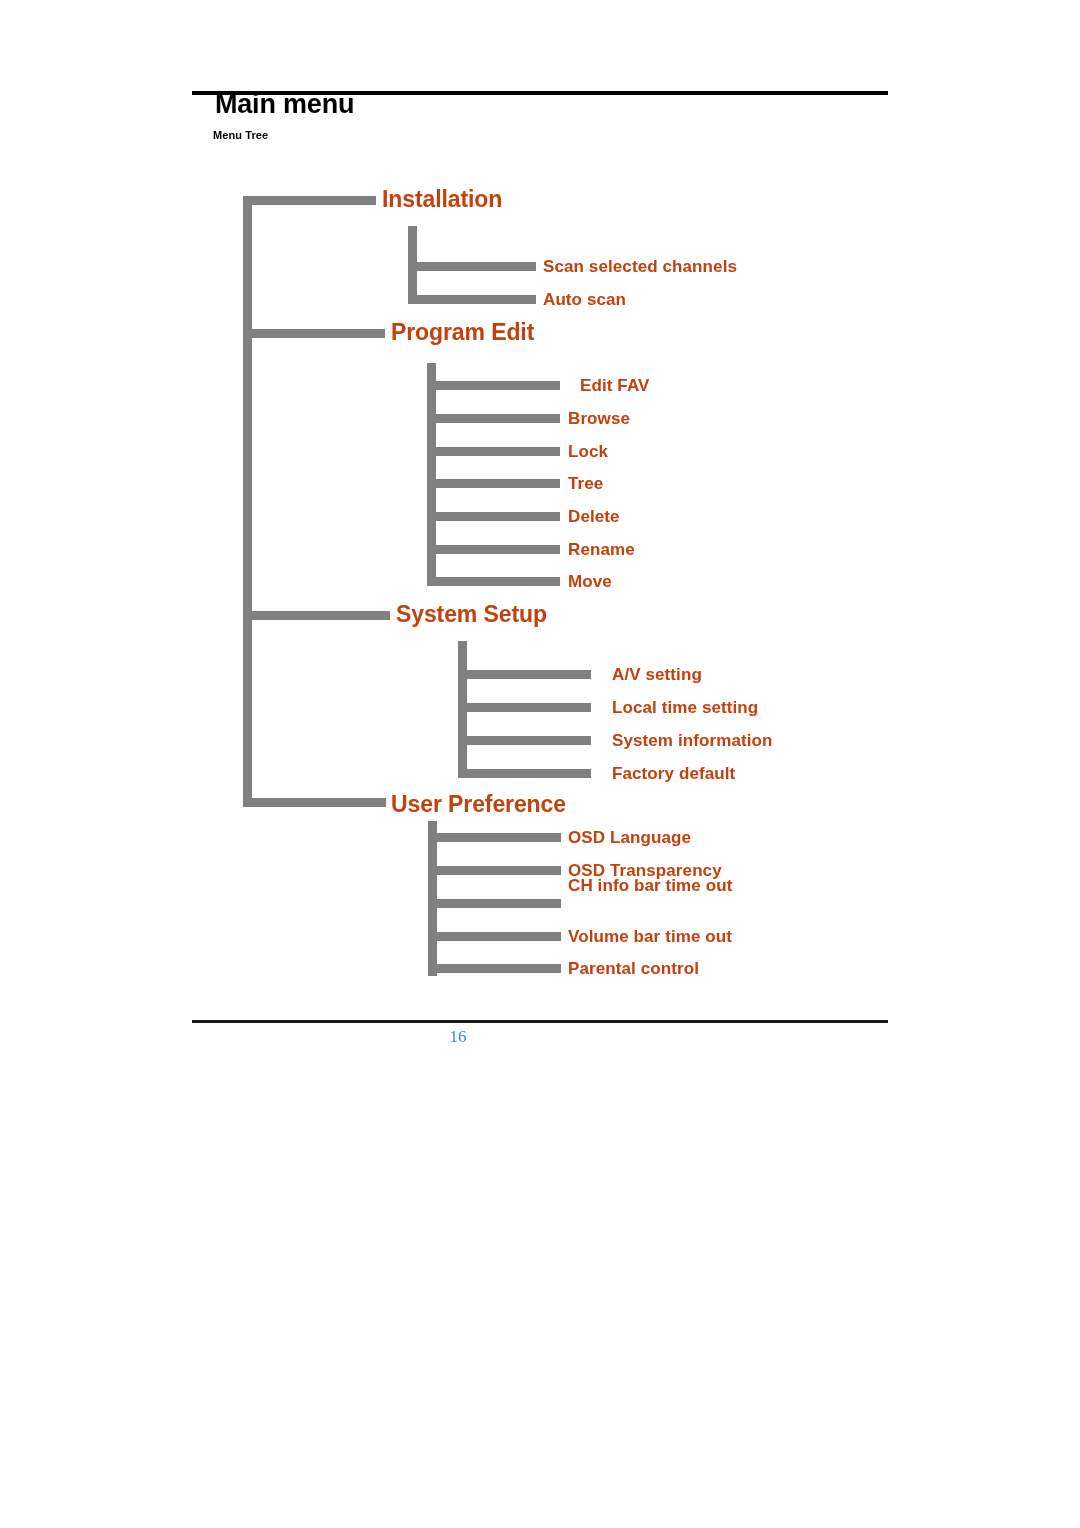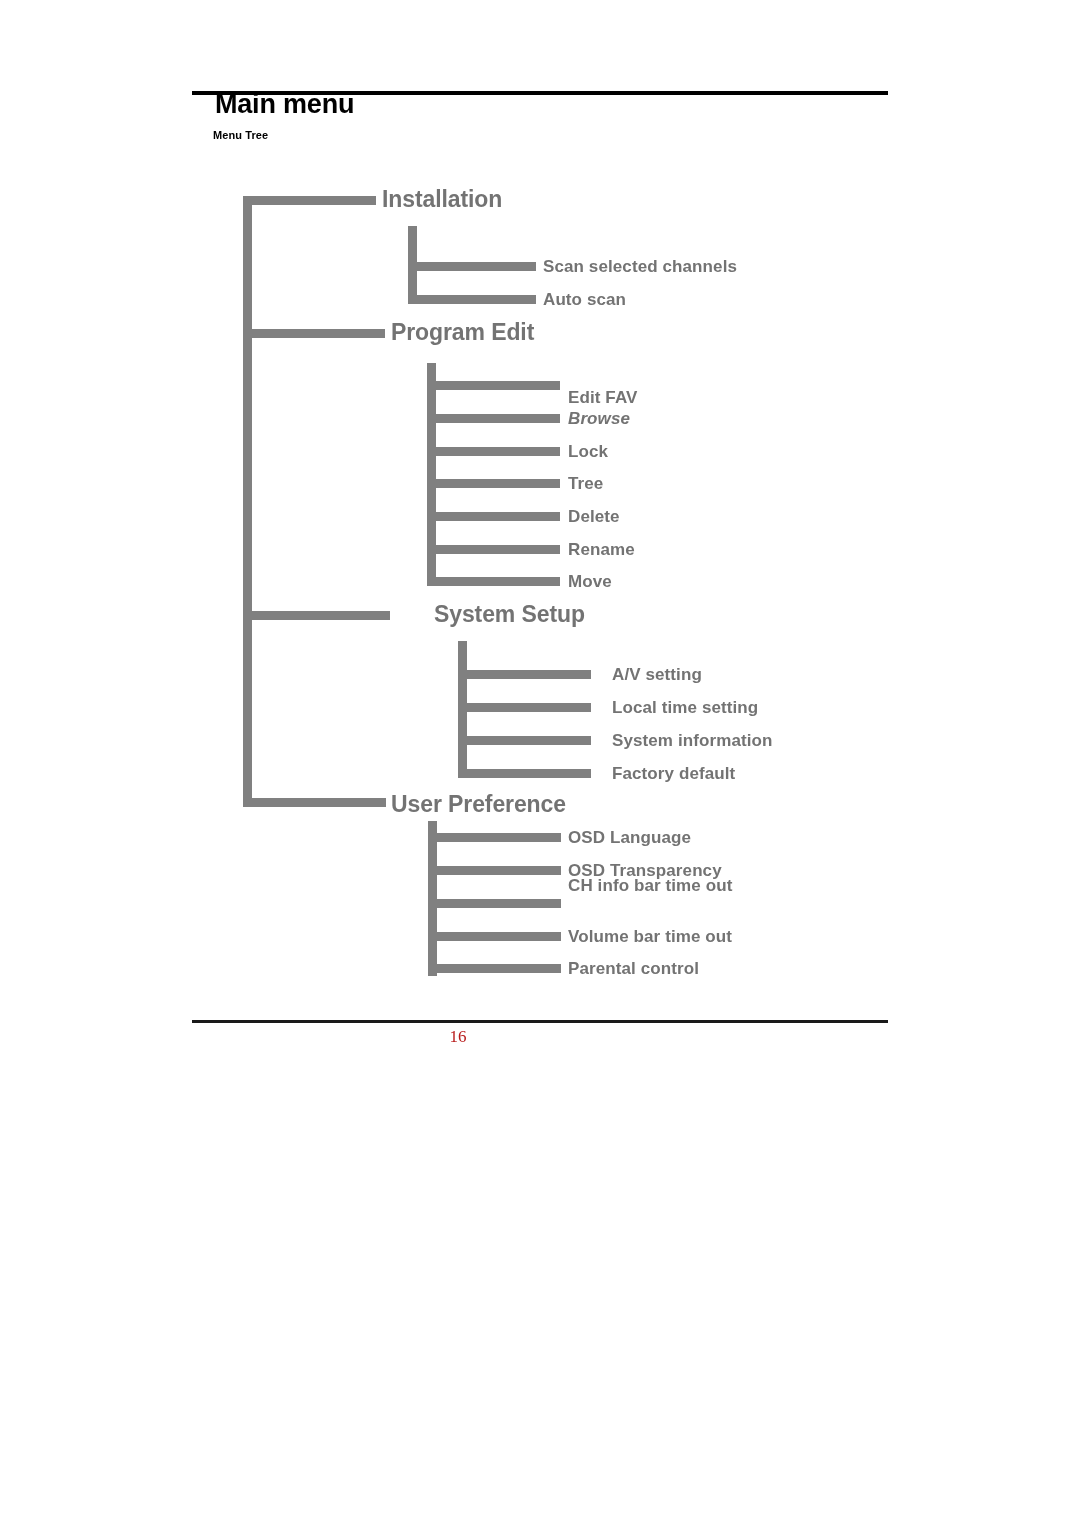--- a/index.html
+++ b/index.html
@@ -64,21 +64,21 @@
     background: #1a1a1a;
   }
   .page-number {
     position: absolute;
     left: 0;
     top: 1027px;
     width: 916px;
     text-align: center;
     font-family: "Liberation Serif", serif;
     font-size: 17px;
-    color: #b91c1c;
+    color: #3b82f6;
   }
 
   
   .tree {
     position: absolute;
     left: 0; top: 0;
     width: 1080px;
     height: 1020px;
   }
   .vline {
@@ -88,21 +88,21 @@
   }
   .hline {
     position: absolute;
     height: 9px;
     background: #808080;
   }
   .node-label {
     position: absolute;
     white-space: nowrap;
     font-weight: bold;
-    color: #737373;
+    color: #c2410c;
   }
   .level1 {
     font-size: 23px;
     letter-spacing: -0.1px;
   }
   .level2 {
     font-size: 17px;
     letter-spacing: 0.1px;
   }
 </style>
@@ -126,36 +126,36 @@
     <div class="hline" style="left:408px; top:262px; width:128px;"></div>
     <div class="node-label level2" style="left:543px; top:257px;">Scan selected channels</div>
     <div class="hline" style="left:408px; top:295px; width:128px;"></div>
     <div class="node-label level2" style="left:543px; top:290px;">Auto scan</div>
 
     <div class="hline" style="left:243px; top:329px; width:142px;"></div>
     <div class="node-label level1" style="left:391px; top:319px;">Program Edit</div>
 
     <div class="vline" style="left:427px; top:363px; height:222px;"></div>
     <div class="hline" style="left:427px; top:381px; width:133px;"></div>
-    <div class="node-label level2" style="left:568px; top:376px;margin-top:12px;">Edit FAV</div>
+    <div class="node-label level2" style="left:580px; top:376px;">Edit FAV</div>
     <div class="hline" style="left:427px; top:414px; width:133px;"></div>
-    <div class="node-label level2" style="left:568px; top:409px;font-style:italic;">Browse</div>
+    <div class="node-label level2" style="left:568px; top:409px;">Browse</div>
     <div class="hline" style="left:427px; top:447px; width:133px;"></div>
     <div class="node-label level2" style="left:568px; top:442px;">Lock</div>
     <div class="hline" style="left:427px; top:479px; width:133px;"></div>
     <div class="node-label level2" style="left:568px; top:474px;">Tree</div>
     <div class="hline" style="left:427px; top:512px; width:133px;"></div>
     <div class="node-label level2" style="left:568px; top:507px;">Delete</div>
     <div class="hline" style="left:427px; top:545px; width:133px;"></div>
     <div class="node-label level2" style="left:568px; top:540px;">Rename</div>
     <div class="hline" style="left:427px; top:577px; width:133px;"></div>
     <div class="node-label level2" style="left:568px; top:572px;">Move</div>
 
     <div class="hline" style="left:243px; top:611px; width:147px;"></div>
-    <div class="node-label level1" style="left:396px; top:601px;margin-left:38px;">System Setup</div>
+    <div class="node-label level1" style="left:396px; top:601px;">System Setup</div>
 
     <div class="vline" style="left:458px; top:641px; height:137px;"></div>
     <div class="hline" style="left:458px; top:670px; width:133px;"></div>
     <div class="node-label level2" style="left:612px; top:665px;">A/V setting</div>
     <div class="hline" style="left:458px; top:703px; width:133px;"></div>
     <div class="node-label level2" style="left:612px; top:698px;">Local time setting</div>
     <div class="hline" style="left:458px; top:736px; width:133px;"></div>
     <div class="node-label level2" style="left:612px; top:731px;">System information</div>
     <div class="hline" style="left:458px; top:769px; width:133px;"></div>
     <div class="node-label level2" style="left:612px; top:764px;">Factory default</div>

